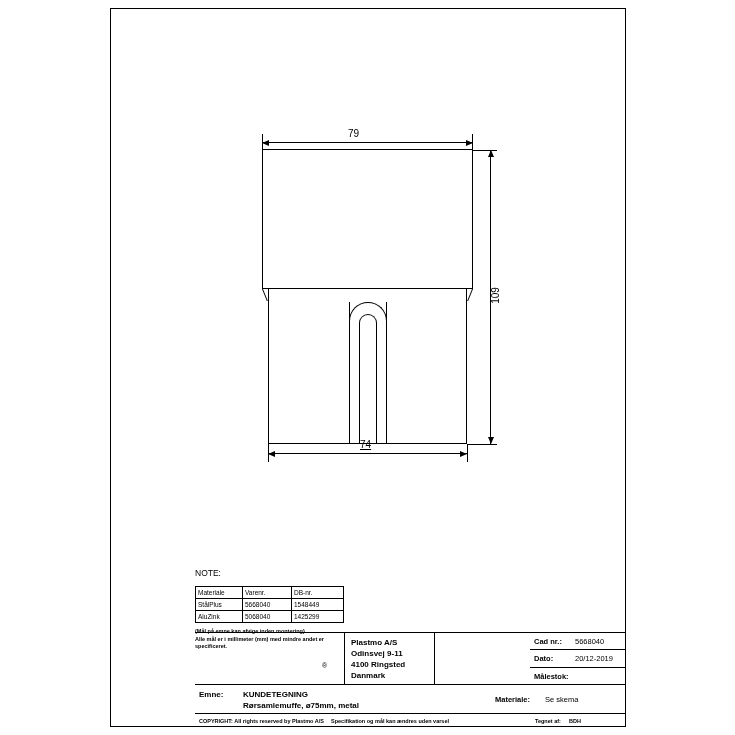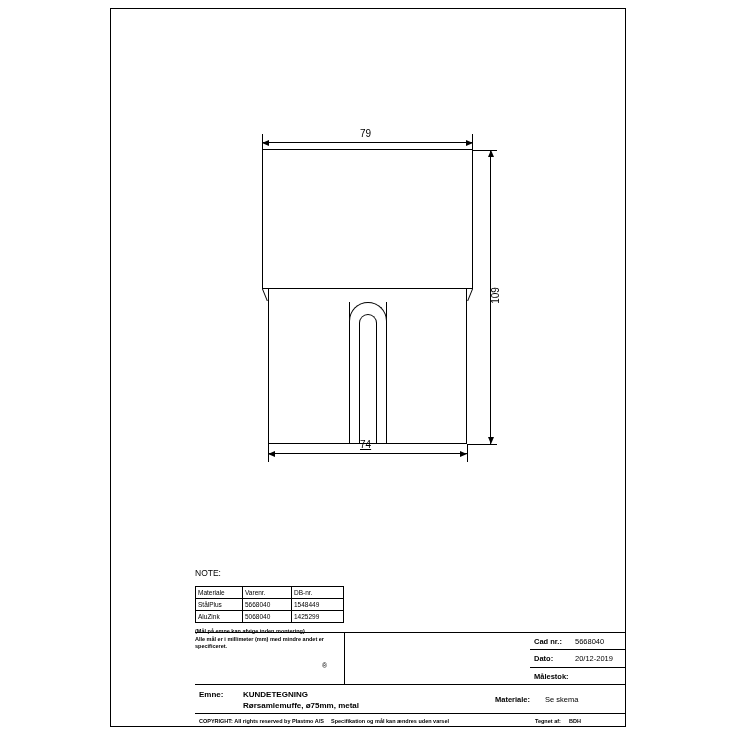--- a/index.html
+++ b/index.html
@@ -403,21 +403,21 @@
     <div class="part-lower-fillet-right"></div>
     <div class="rib"></div>
     <div class="rib-top"></div>
     <div class="rib-inner"></div>
 
     <div class="ext-line" style="left:152px; top:126px; height:18px;"></div>
     <div class="ext-line" style="left:362px; top:126px; height:18px;"></div>
     <div class="dim-line dim-h" style="left:152px; top:134px; width:211px;"></div>
     <div class="arrow arrow-left" style="left:152px; top:131.5px;"></div>
     <div class="arrow arrow-right" style="left:356px; top:131.5px;"></div>
-    <div class="dim-text" style="left:250px; top:120px;">79</div>
+    <div class="dim-text" style="left:238px; top:120px;">79</div>
 
     <div class="ext-line-h" style="left:362px; top:142px; width:25px;"></div>
     <div class="ext-line-h" style="left:357px; top:436px; width:30px;"></div>
     <div class="dim-line dim-v" style="left:380px; top:142px; height:294px;"></div>
     <div class="arrow arrow-up" style="left:377.5px; top:142px;"></div>
     <div class="arrow arrow-down" style="left:377.5px; top:429px;"></div>
     <div class="dim-text-v" style="left:377px; top:282px;">109</div>
 
     <div class="ext-line" style="left:158px; top:436px; height:18px;"></div>
     <div class="ext-line" style="left:357px; top:436px; height:18px;"></div>
@@ -454,20 +454,26 @@
   </div>
 
   <div class="title-block">
 
     <div class="tb-row1">
 
       <div class="tb-logo">
         <div class="logo-reg">®</div>
       </div>
 
+      <div class="tb-addr">
+        <div>Plastmo A/S</div>
+        <div>Odinsvej 9-11</div>
+        <div>4100 Ringsted</div>
+        <div>Danmark</div>
+      </div>
 
 
       <div class="tb-meta">
         <div class="tb-meta-row">
           <span>Cad nr.:</span>
           <span class="tb-meta-val">5668040</span>
         </div>
         <div class="tb-meta-row">
           <span>Dato:</span>
           <span class="tb-meta-val">20/12-2019</span>

